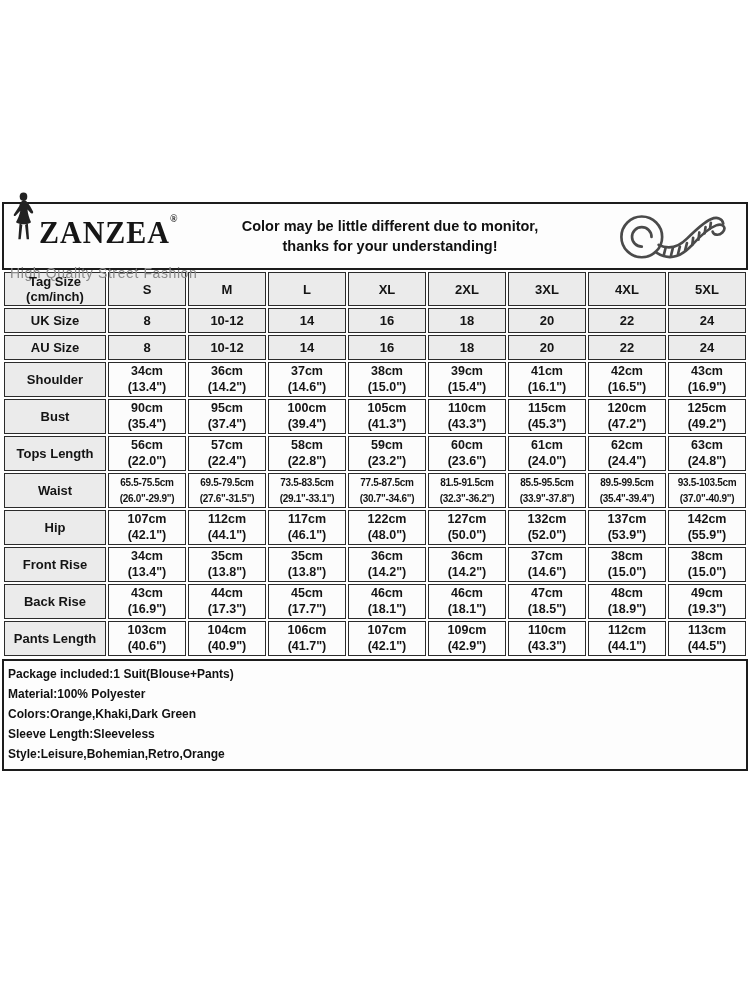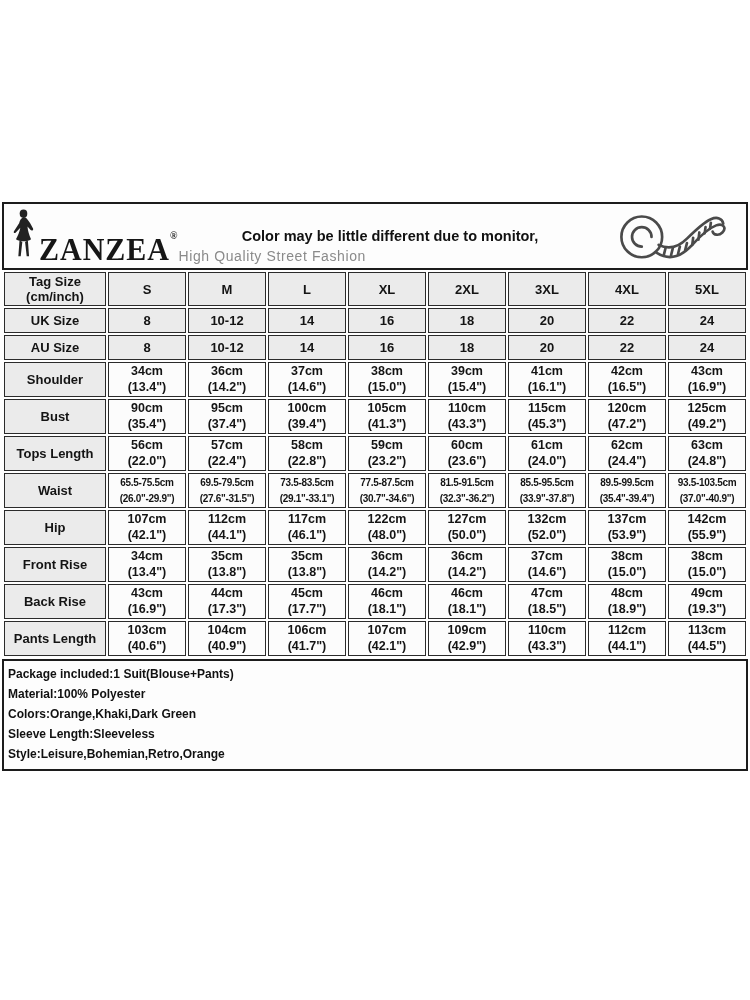--- a/index.html
+++ b/index.html
@@ -6,21 +6,21 @@
   html,body { background:#ffffff; }
   body { font-family:"Liberation Sans", sans-serif; color:#111; }
   .sheet { position:relative; width:750px; height:1000px; background:#ffffff; overflow:hidden; }
   .content { position:absolute; left:2px; top:202px; width:746px; }
 
   
   .header-box {
     border:2px solid #1c1c1c; height:68px; display:flex; align-items:center;
     background:#fdfdfd; padding:2px 6px;
   }
-  .logo { width:172px; display:flex; flex-direction:row; align-items:flex-end; }
+  .logo { width:172px; display:flex; flex-direction:column; align-items:flex-start; }
   .logo-row { display:flex; align-items:flex-end; }
   .logo-figure { margin-right:2px; }
   .brand-name {
     font-family:"Liberation Serif", serif; font-weight:bold; font-size:30px;
     letter-spacing:1px; line-height:30px; transform:scaleY(1.08); color:#161616;
   }
   .brand-reg { font-size:10px; vertical-align:top; position:relative; top:-12px; font-family:"Liberation Serif", serif; }
   .tagline { font-size:14px; color:#8a8a8a; letter-spacing:0.6px; margin-top:18px; white-space:nowrap; }
   .notes { flex:1; text-align:center; font-weight:bold; font-size:14.5px; line-height:20px; padding-right:4px; }
   .tape { width:138px; display:flex; justify-content:center; align-items:center; }
@@ -62,20 +62,21 @@
               <path fill="#222" d="M17,10 C13.5,11 12.5,14 11.5,17.5 L5,27.5 C4,29 5.5,30.5 7,29.5 L13,23 C12,28 10,33 7.5,37.5 C13,41 22,41 26.5,37.5 C24,32 22.5,27 22,21.5 L26,26 C27.5,27.5 30,26 29,24 C27,20 24,14.5 21.5,12 C20,10.5 18.7,10 17,10 Z"></path>
               <path fill="#222" d="M12,39 L10.5,59 L13.5,59 L15.5,41 Z M19,41 L21,59 L24,59 L22.5,39 Z"></path>
             </svg>
           </span>
           <span class="brand-name"><span>ZANZEA</span><span class="brand-reg">®</span></span>
         </div>
         <div class="tagline">High Quality Street Fashion</div>
       </div>
       <div class="notes">
         <div>Color may be little different due to monitor,</div>
+        <div>thanks for your understanding!</div>
       </div>
       <div class="tape">
         <svg viewBox="0 0 132 70" width="126" height="62" fill="none" stroke="#4a4a4a" stroke-width="3" stroke-linecap="round" stroke-linejoin="round" aria-hidden="true">
           <circle cx="33" cy="36" r="23"></circle>
           <path d="M44,36 a11,11 0 1,0 -11,11"></path>
           <path d="M52,45 C64,51 74,48 84,38 C92,30 102,20 111,16 C118,13 124,15 125,21"></path>
           <path d="M50,54 C64,63 78,58 90,45 C99,35 109,26 117,23 C125,20 129,26 124,31 C120,35 114,34 113,30"></path>
           <path d="M58,56 L60,48 M66,57 L68,49 M74,55 L76,47 M82,51 L84,43 M90,45 L91,37 M97,39 L98,31 M104,32 L105,25 M110,27 L111,20"></path>
         </svg>
       </div>

